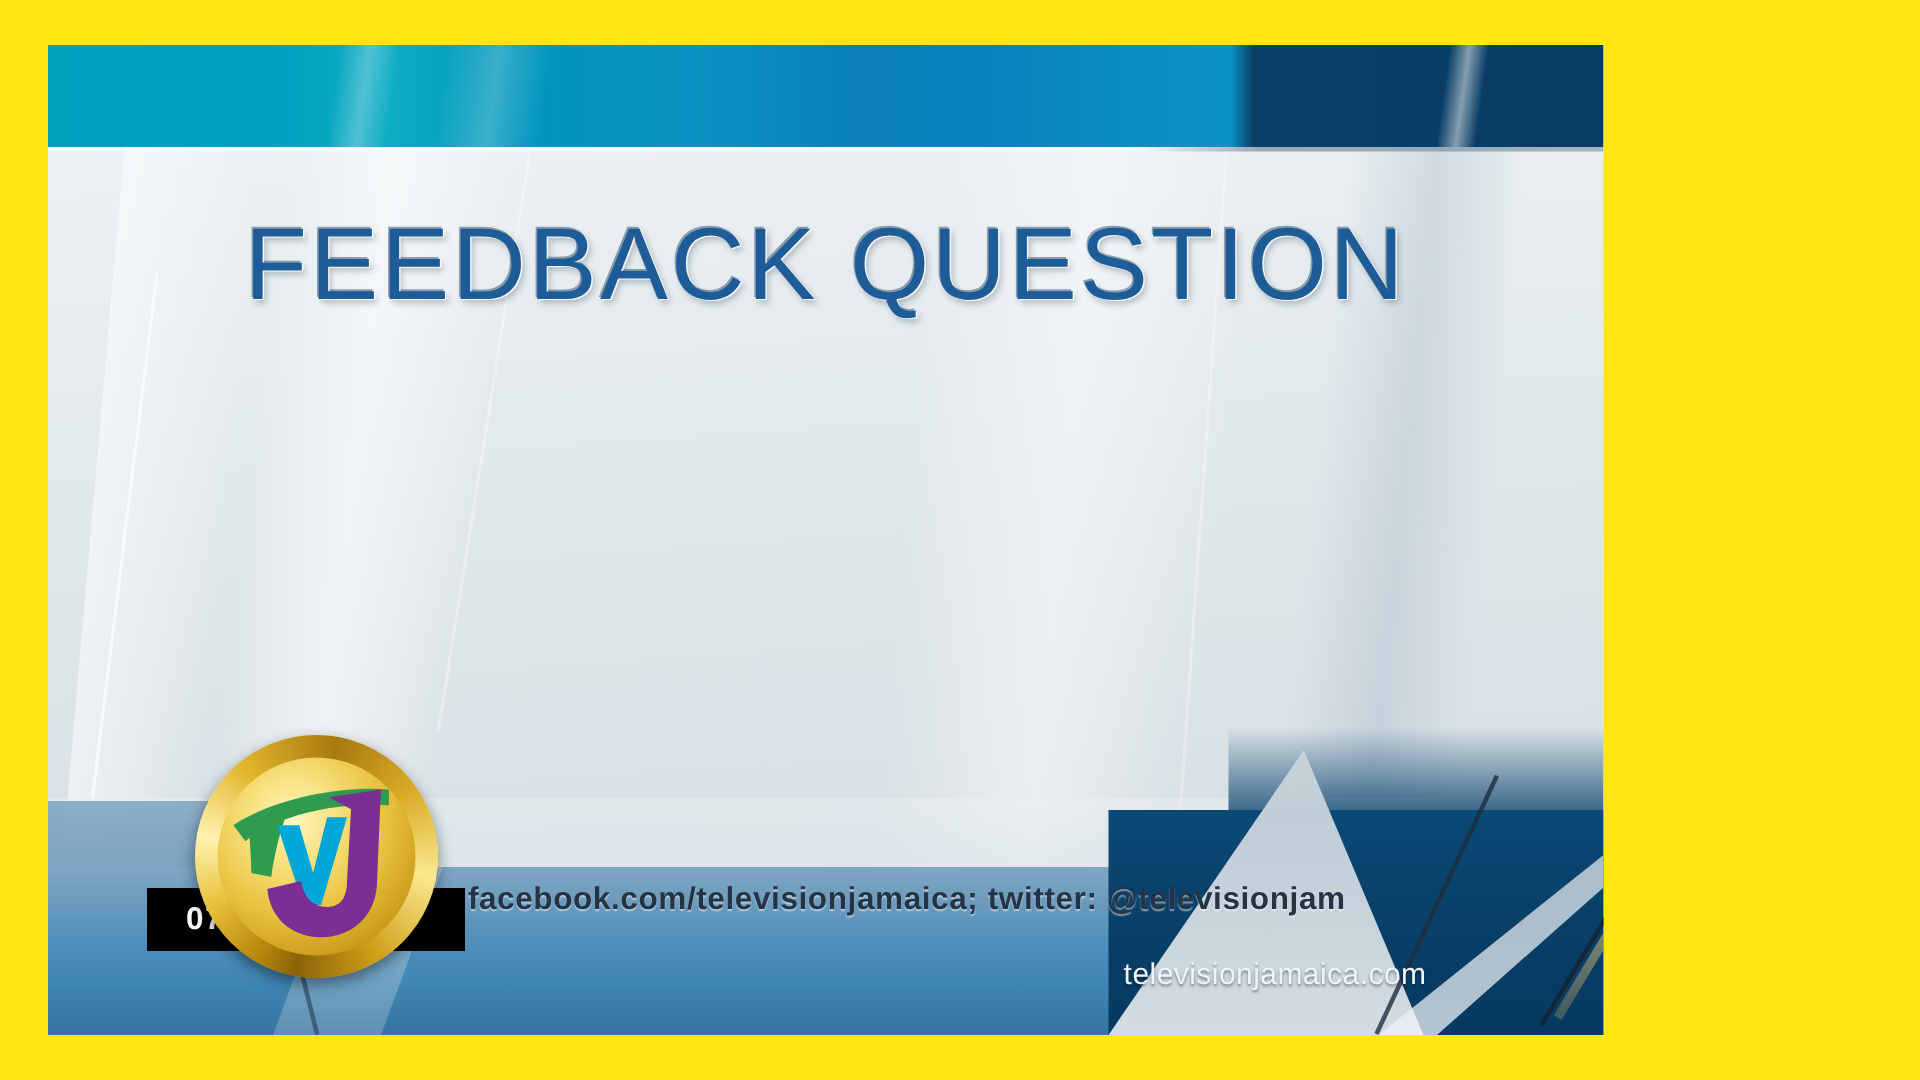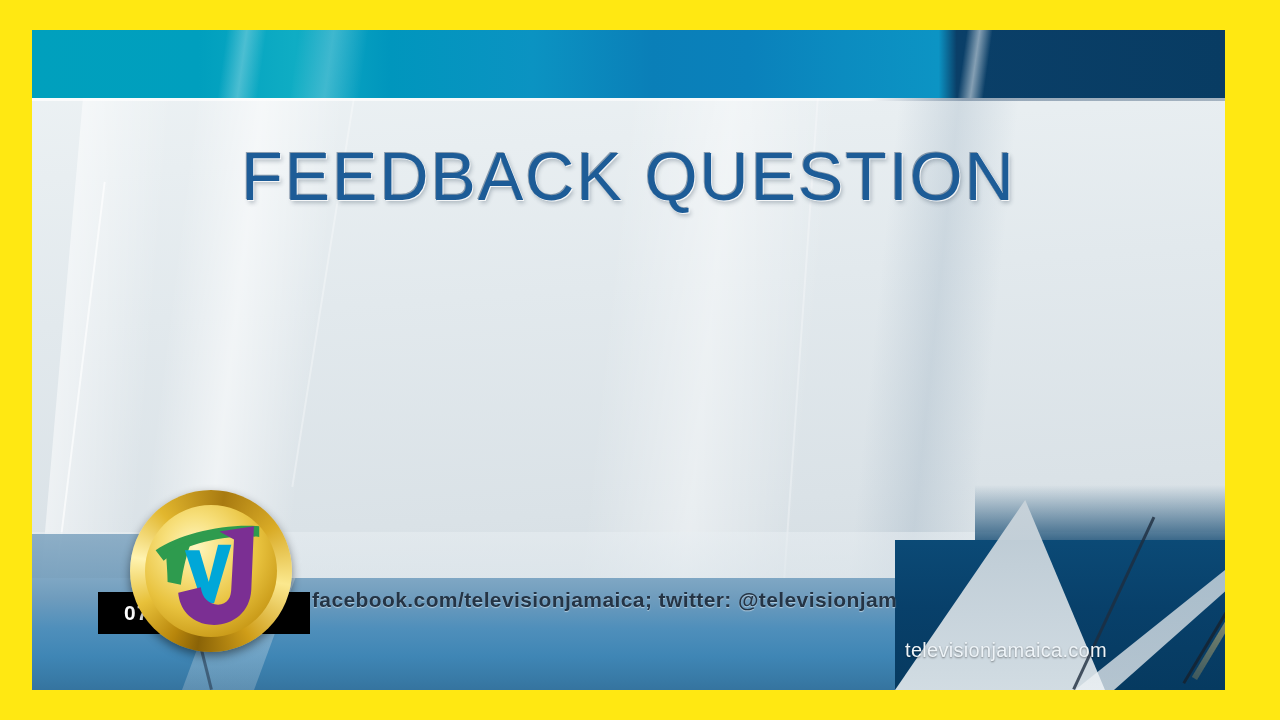--- a/index.html
+++ b/index.html
@@ -21,21 +21,21 @@
     height: 720px;
     background: #ffe812;
     box-sizing: border-box;
   }
 
   
   #graphic-stage {
     position: absolute;
     left: 32px;
     top: 30px;
-    width: 1193px;
+    width: 1037px;
     height: 660px;
     overflow: hidden;
     background: #dfe6ea;
   }
 
   
   .bg-base {
     position: absolute;
     inset: 0;
     background:

